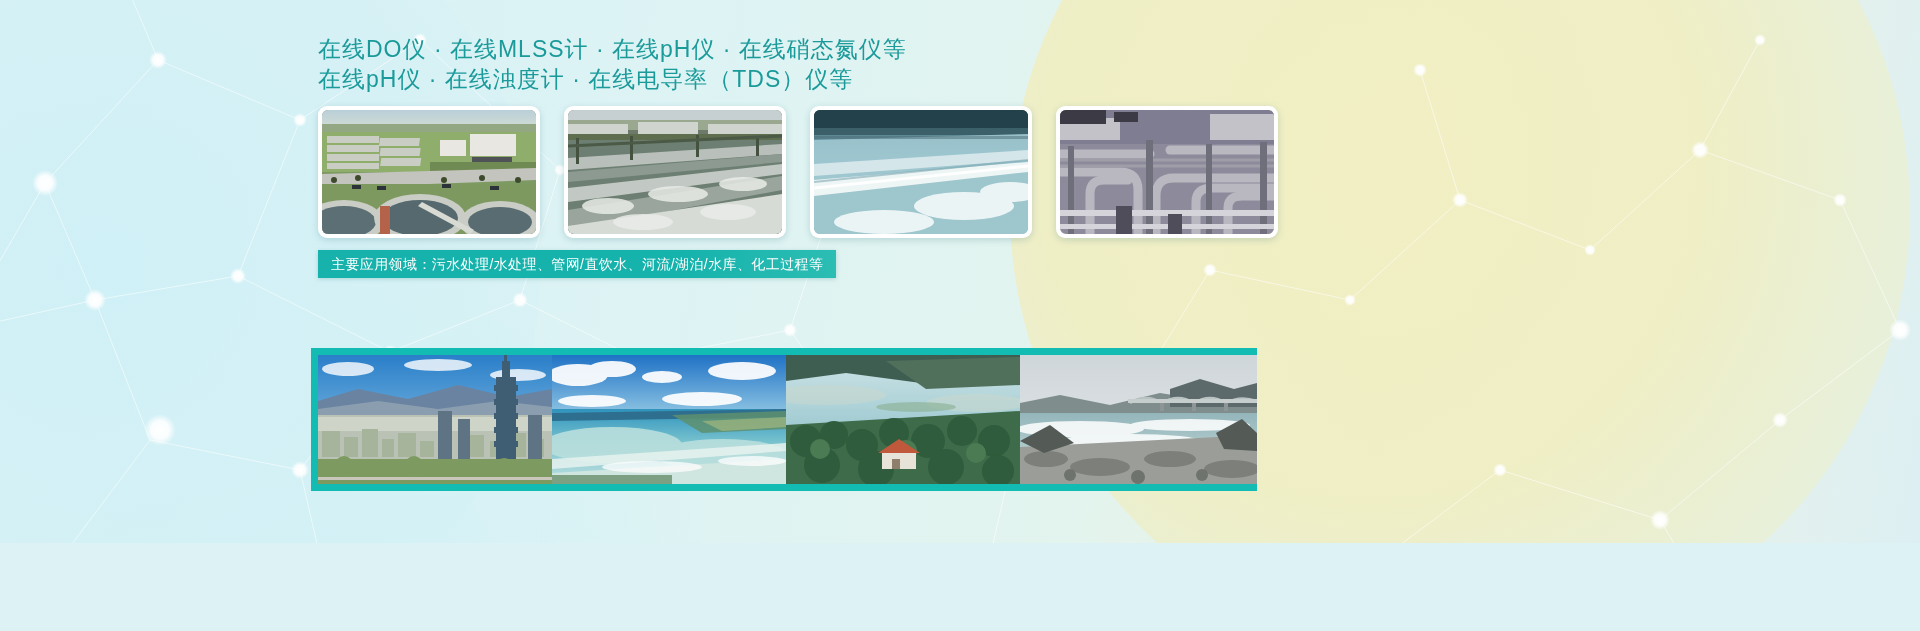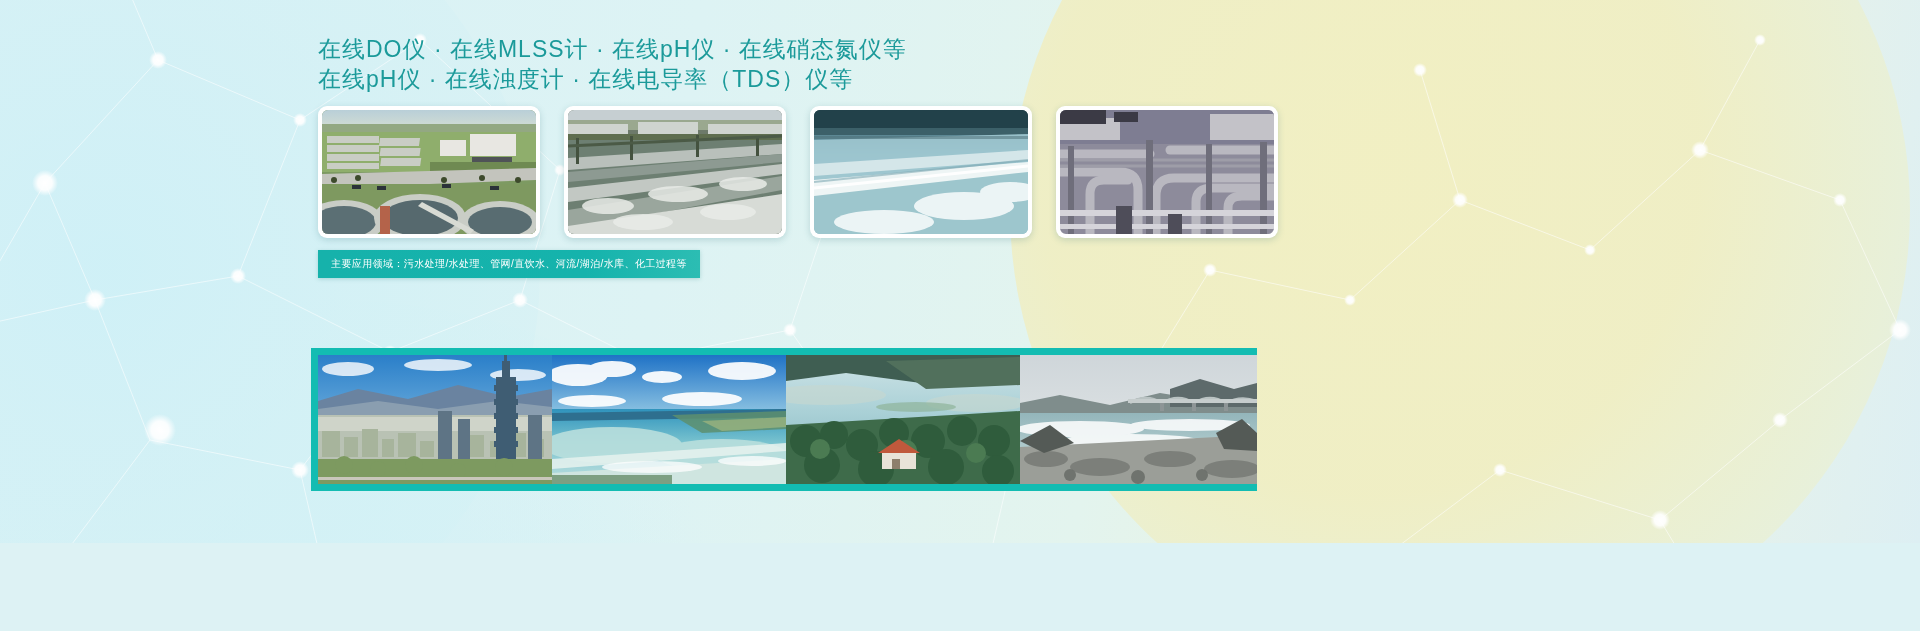--- a/index.html
+++ b/index.html
@@ -48,21 +48,21 @@
     width:214px;height:124px;border-radius:9px;background:#fff;padding:4px;
     box-shadow:0 2px 7px rgba(40,110,120,.22);
   }
   .card .ph{width:100%;height:100%;border-radius:6px;overflow:hidden;position:relative;}
   .card svg{display:block;width:100%;height:100%;}
 
   
   .capbar{
     position:absolute;left:318px;top:250px;height:28px;
     background:linear-gradient(90deg,#16b2ab 0%,#15b3ac 70%,#2cbdb3 100%);
-    color:#ffffff;font-size:10px;line-height:28px;
+    color:#ffffff;font-size:14px;line-height:28px;
     padding:0 13px;white-space:nowrap;letter-spacing:.4px;
     box-shadow:0 1px 4px rgba(20,130,125,.25);
   }
 
   
   .strip{
     position:absolute;left:311px;top:348px;width:946px;height:143px;
     background:#13bcb2;padding:7px 0 7px 7px;box-sizing:border-box;
   }
   .strip-inner{display:flex;width:100%;height:100%;overflow:hidden;}

